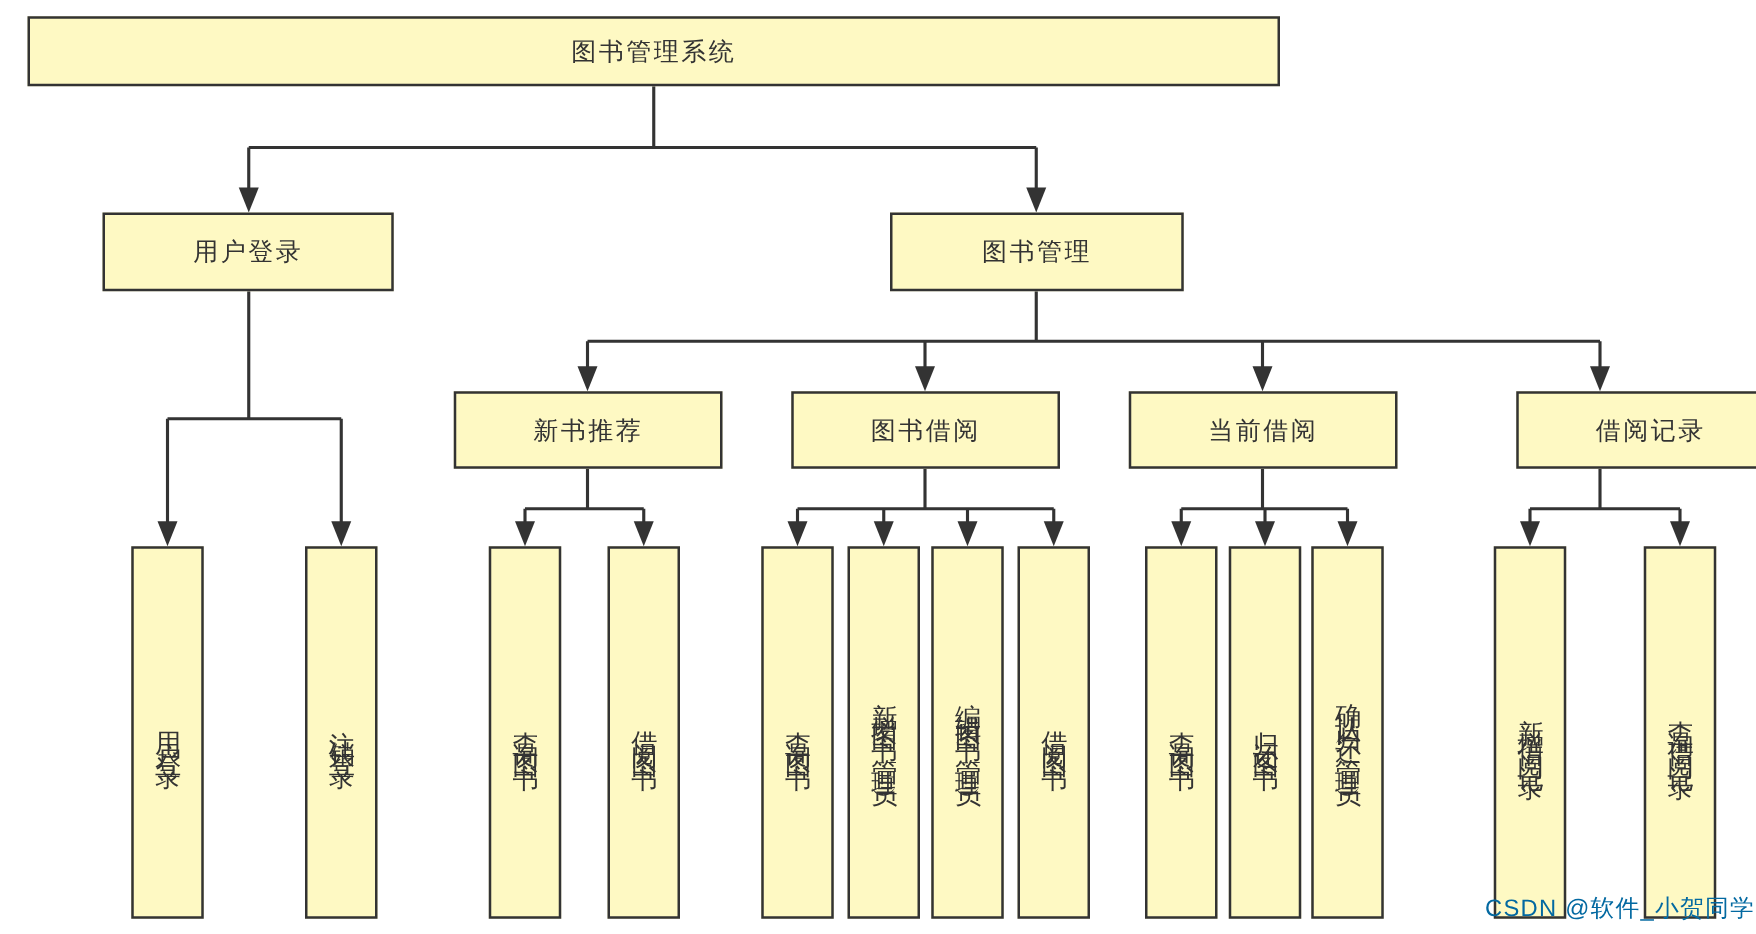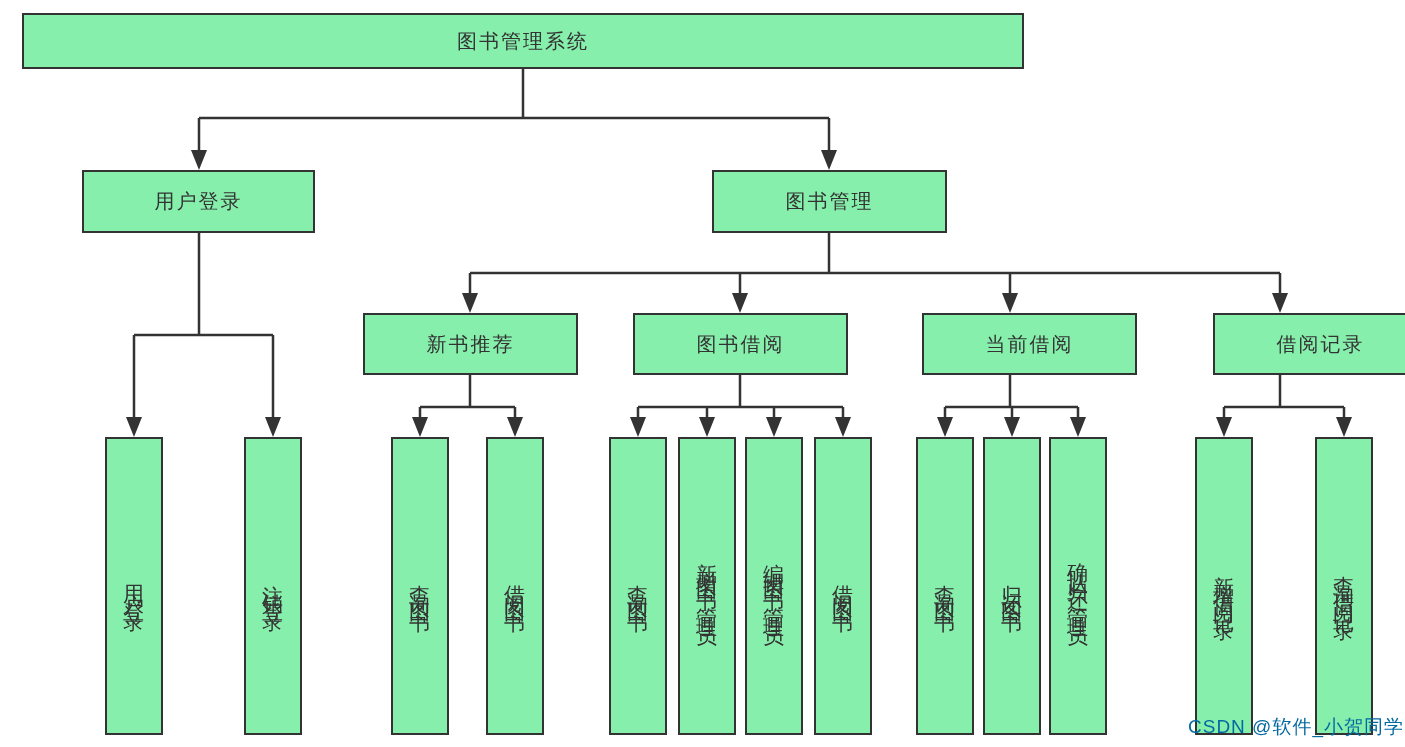--- a/index.html
+++ b/index.html
@@ -13,21 +13,21 @@
     overflow: hidden;
   }
   #connector-svg {
     position: absolute;
     left: 0; top: 0;
     width: 1405px; height: 747px;
   }
   .node {
     position: absolute;
     box-sizing: border-box;
-    background: #86efac;
+    background: #fef9c3;
     border: 2.5px solid #333333;
     display: flex;
     align-items: center;
     justify-content: center;
   }
   .hlabel {
     font-size: 20px;
     letter-spacing: 2px;
     white-space: nowrap;
     color: #333333;
@@ -39,21 +39,21 @@
     letter-spacing: 9px;
     line-height: 1;
     color: #333333;
   }
   .root-box   { left: 22px;  top: 13px;  width: 1002px; height: 56px; }
   .l2-a       { left: 82px;  top: 170px; width: 233px;  height: 63px; }
   .l2-b       { left: 712px; top: 170px; width: 235px;  height: 63px; text-align: right; }
   .l3         { top: 313px;  width: 215px; height: 62px; }
   .l3-0 { left: 363px; }
   .l3-1 { left: 633px; }
-  .l3-2 { left: 922px; }
+  .l3-2 { left: 903px; }
   .l3-3 { left: 1213px; }
   .leaf { top: 437px; width: 58px; height: 298px; }
   .leaf-0  { left: 105px; }
   .leaf-1  { left: 244px; }
   .leaf-2  { left: 391px; }
   .leaf-3  { left: 486px; }
   .leaf-4  { left: 609px; }
   .leaf-5  { left: 678px; }
   .leaf-6  { left: 745px; }
   .leaf-7  { left: 814px; }

